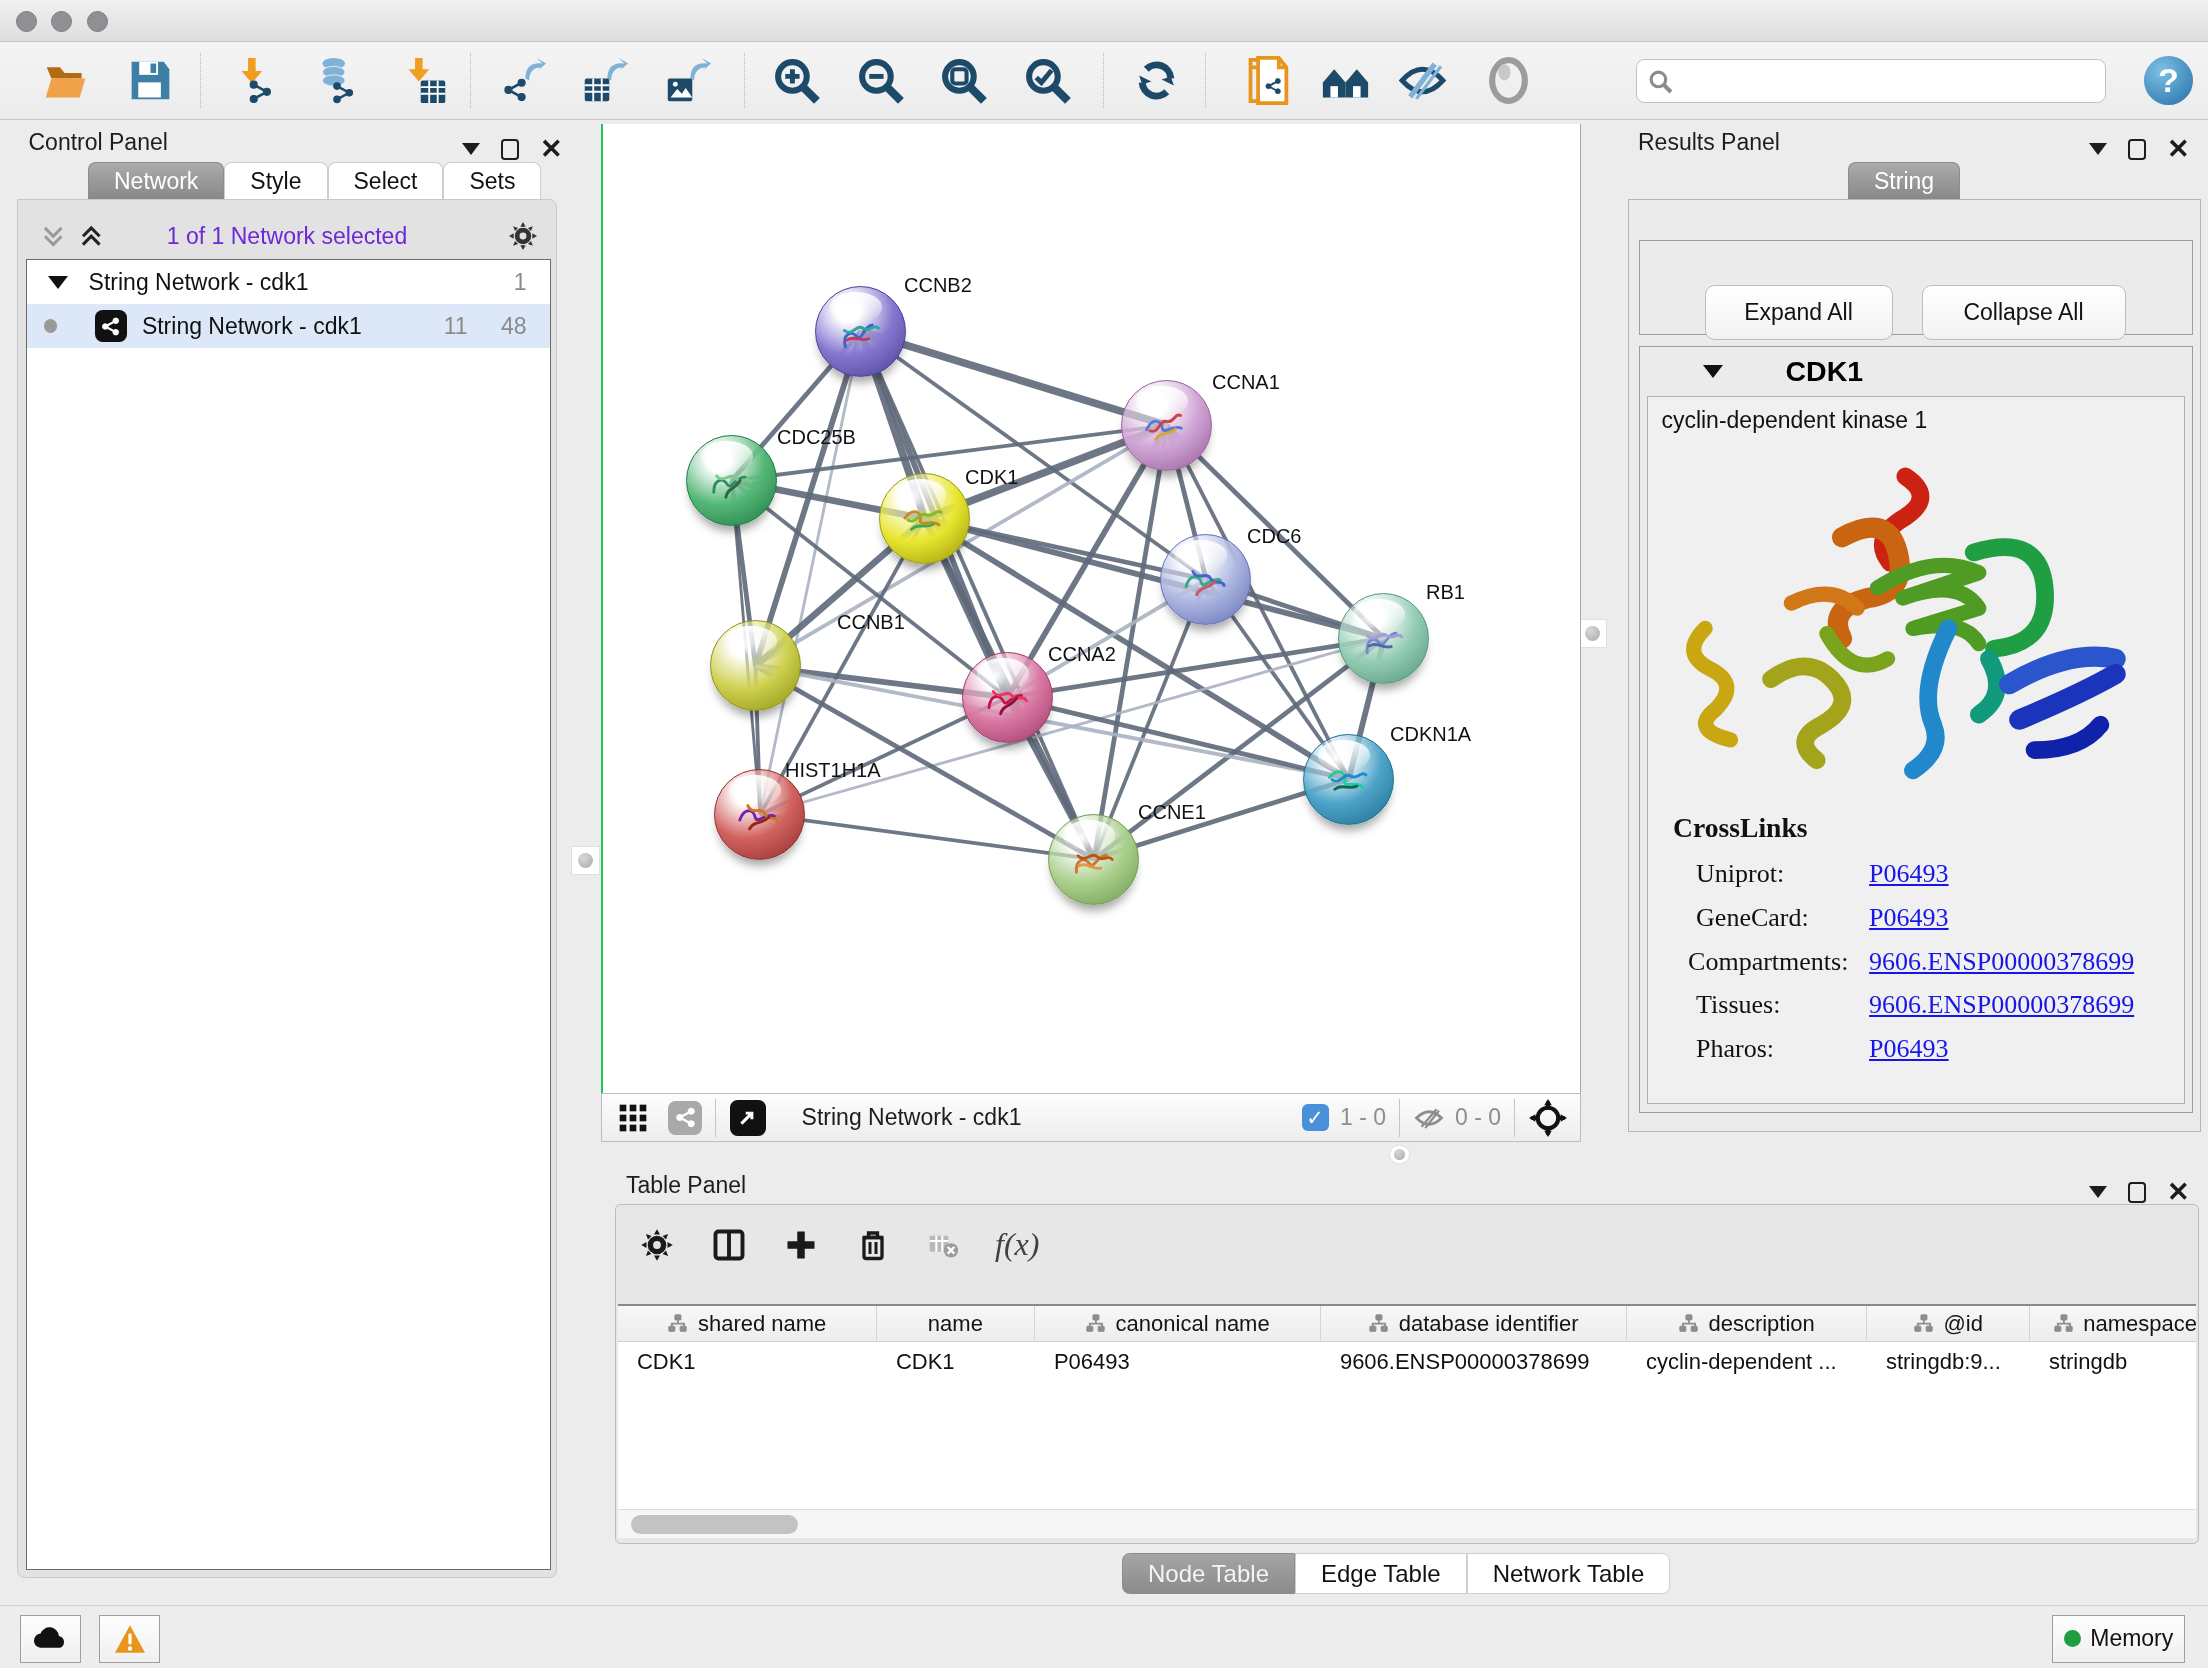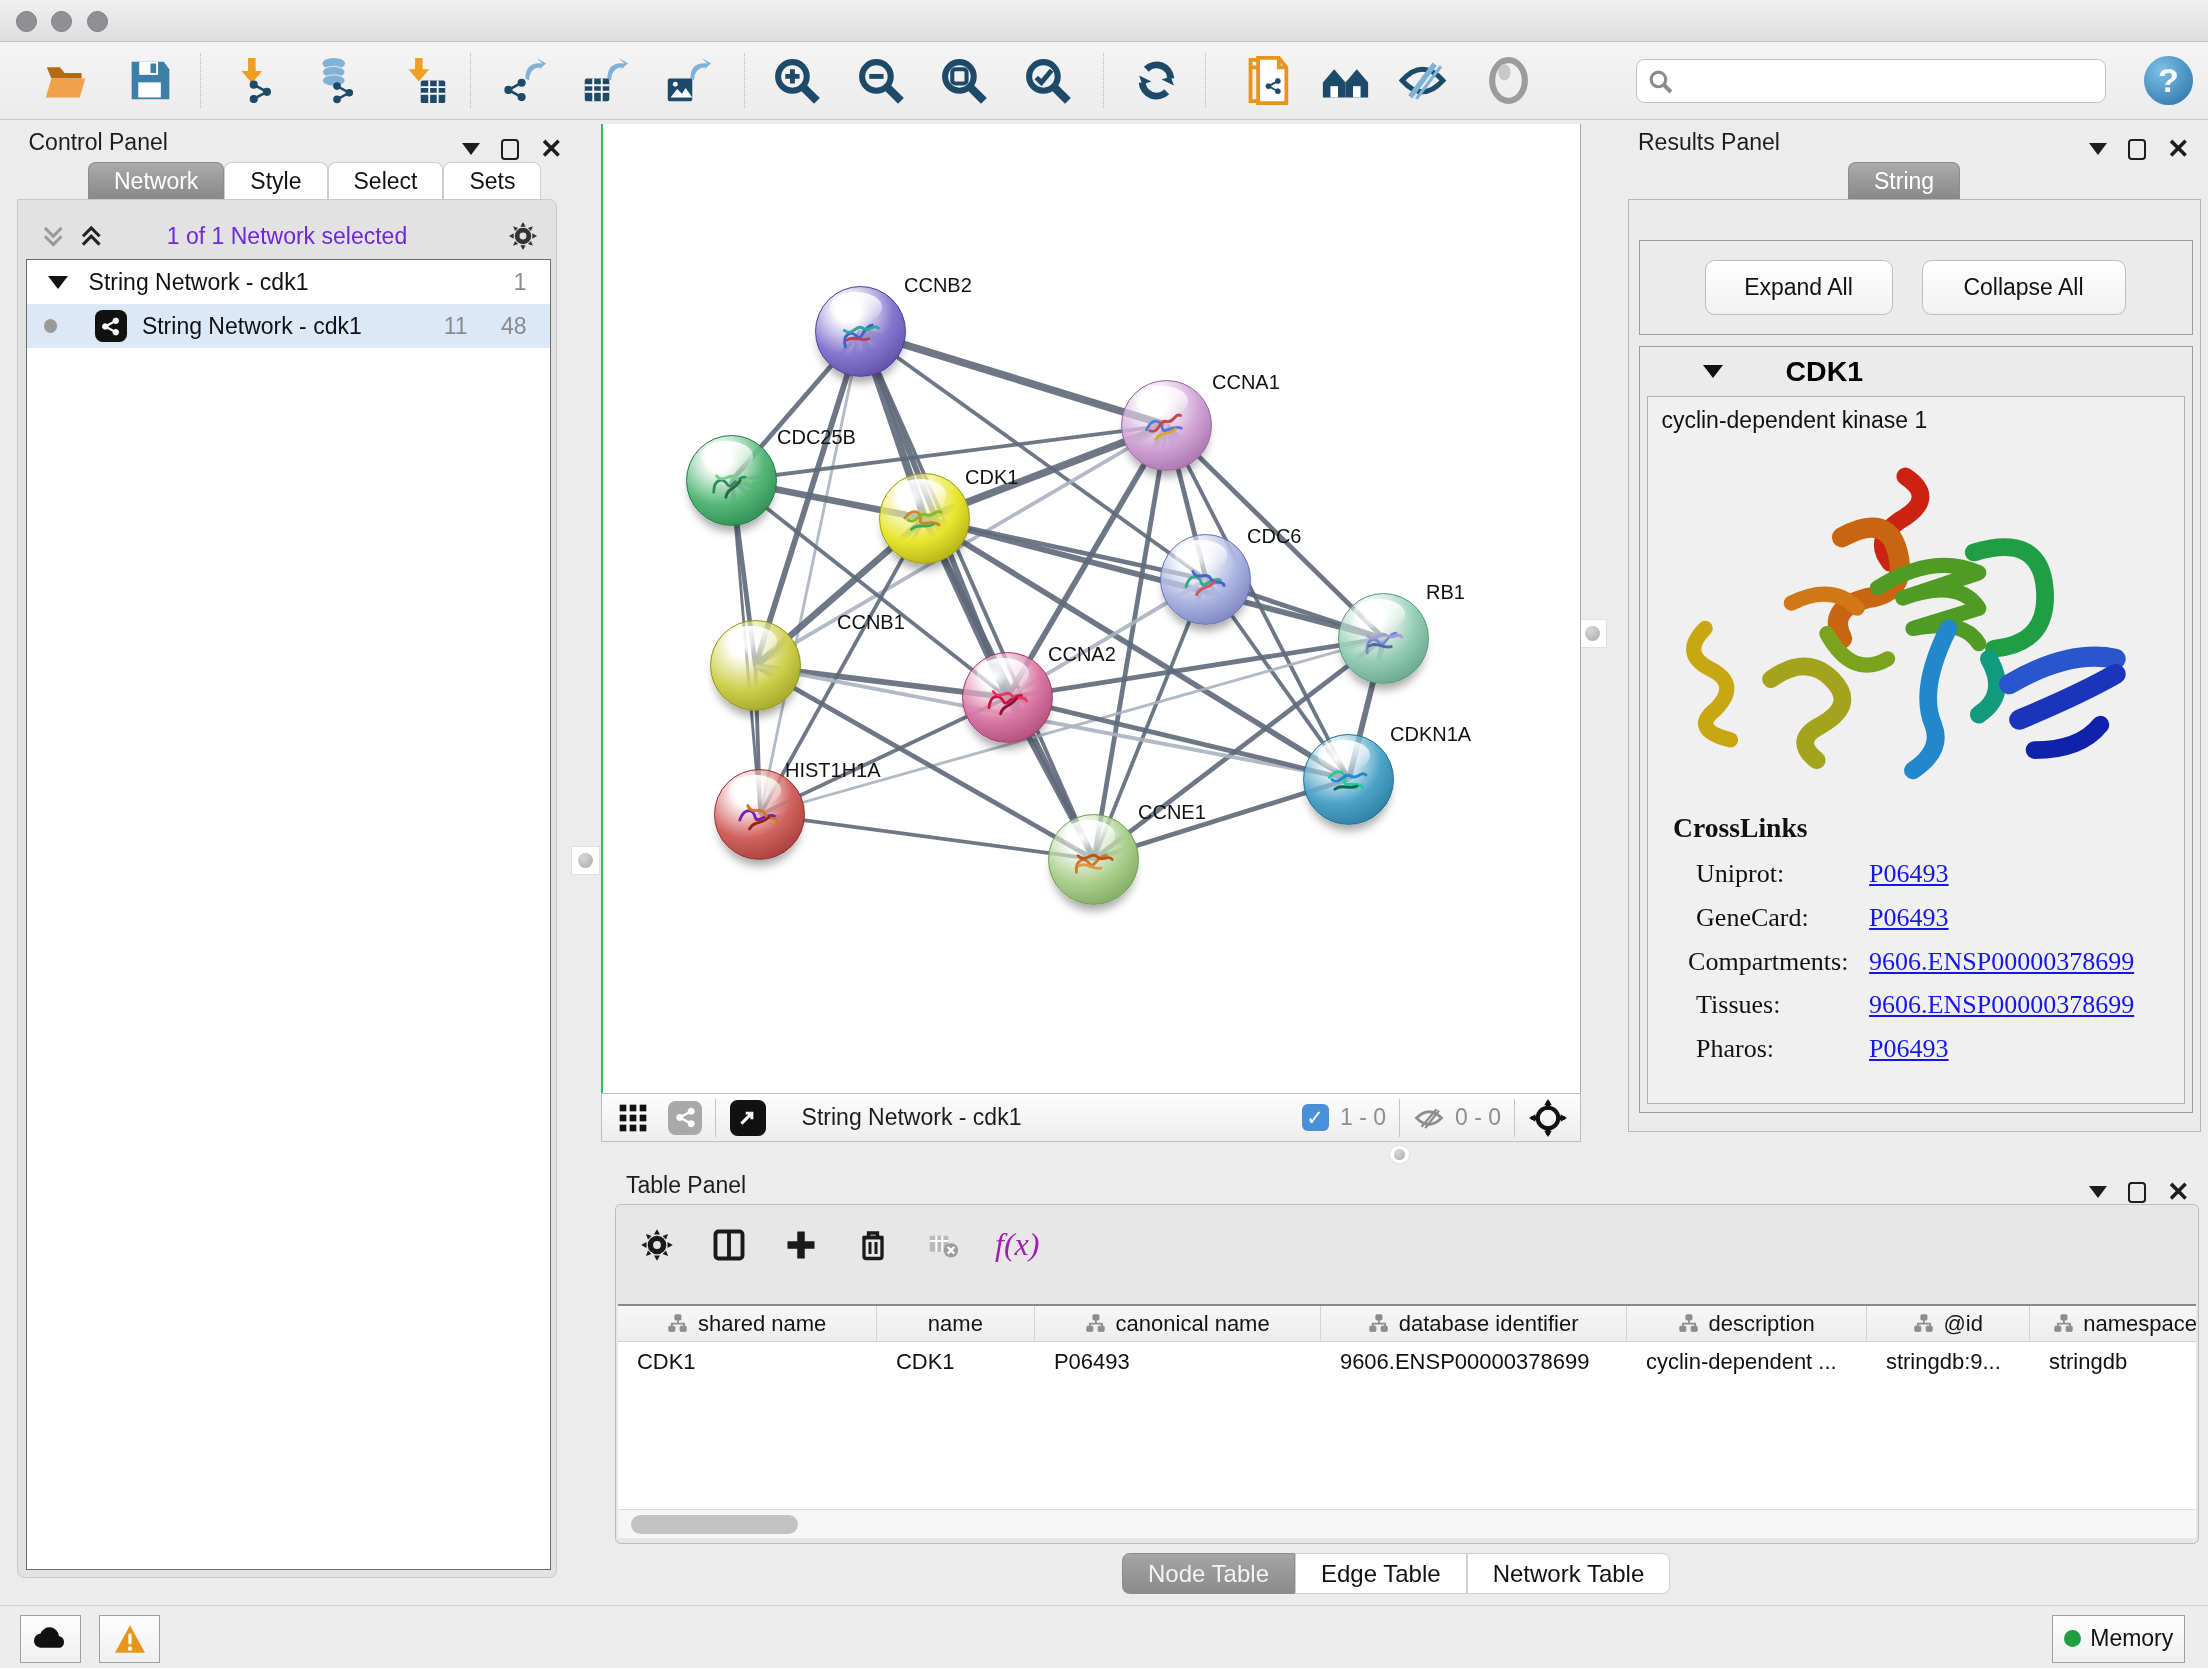--- a/index.html
+++ b/index.html
@@ -75,33 +75,33 @@
   .grip { position:absolute; background:#fff; border:1px solid #e0e0e0; display:flex; align-items:center; justify-content:center; }
   .grip i { display:block; width:15px; height:15px; border-radius:50%;
     background:radial-gradient(circle at 35% 30%, #d8d8d8, #a8a8a8); }
 
   
   .rp-outer { position:absolute; left:1628px; top:199px; width:573px; height:933px;
     background:#ebebeb; border:1.9px solid #b5b5b5; }
   .rp-sub1 { position:absolute; left:9.5px; top:40px; width:554px; height:95px;
     border:1.9px solid #9d9d9d; background:#ebebeb; }
   .btn { background:linear-gradient(#ffffff,#f2f2f2); border:1px solid #bdbdbd; border-radius:9.5px;
-    font-size:23px; color:#111; display:flex; align-items:center; justify-content:center; }
+    font-size:23px; color:#111; display:flex; align-items:center; justify-content:center;margin-top:25px; }
   .rp-cdk { position:absolute; left:9.5px; top:146px; width:554px; height:767px; border:1px solid #9d9d9d; background:#ebebeb; }
   .rp-cdkhead { position:absolute; left:0; top:0; width:100%; height:48px; display:flex; align-items:center; }
   .rp-inner { position:absolute; left:7.6px; top:49px; width:538px; height:708px; border:1px solid #b0b0b0; background:#f0f0f0; }
   .serif { font-family:"Liberation Serif", serif; }
   .clrow { position:absolute; font-size:26px; color:#111; }
   .cllink { color:#1616e8; text-decoration:underline; }
 
   
   .tp-box { position:absolute; left:615px; top:1204px; width:1584px; height:340px;
     background:#e7e7e7; border:1px solid #bcbcbc; border-radius:5.7px; }
   .tp-tools { position:absolute; left:23px; top:21px; display:flex; gap:36px; align-items:center; }
-  .fx { font-family:"Liberation Serif", serif; font-style:italic; font-size:32px; color:#a21caf; }
+  .fx { font-family:"Liberation Serif", serif; font-style:italic; font-size:32px; color:#404040; }
   .tbl { position:absolute; left:1.9px; top:99px; width:1578px; border-top:2.9px solid #8a8a8a; background:#fff; }
   .thead { display:flex; background:linear-gradient(#f7f7f7,#ededed); border-bottom:1px solid #cfcfcf; height:36px; }
   .th { display:flex; align-items:center; justify-content:center; gap:9.5px; font-size:22px; color:#141414;
     border-right:1px solid #d4d4d4; overflow:hidden; white-space:nowrap; flex:none; }
   .trow { display:flex; height:38px; background:#fff; }
   .td { font-size:22px; color:#111; padding:6.7px 0 0 19px; overflow:hidden; white-space:nowrap; flex:none; }
   .hscroll { position:absolute; left:1.9px; top:304px; width:1578px; height:28.5px; background:#f6f6f6; border-top:1px solid #ddd; }
   .hthumb { position:absolute; left:13.3px; top:4.8px; width:167px; height:19px; border-radius:9.5px; background:#c3c3c3; }
   .tp-tabs { position:absolute; left:1122px; top:1553px; display:flex; }
   .btab { height:41px; padding:0 25px; display:flex; align-items:center; font-size:24px; background:#fff;

